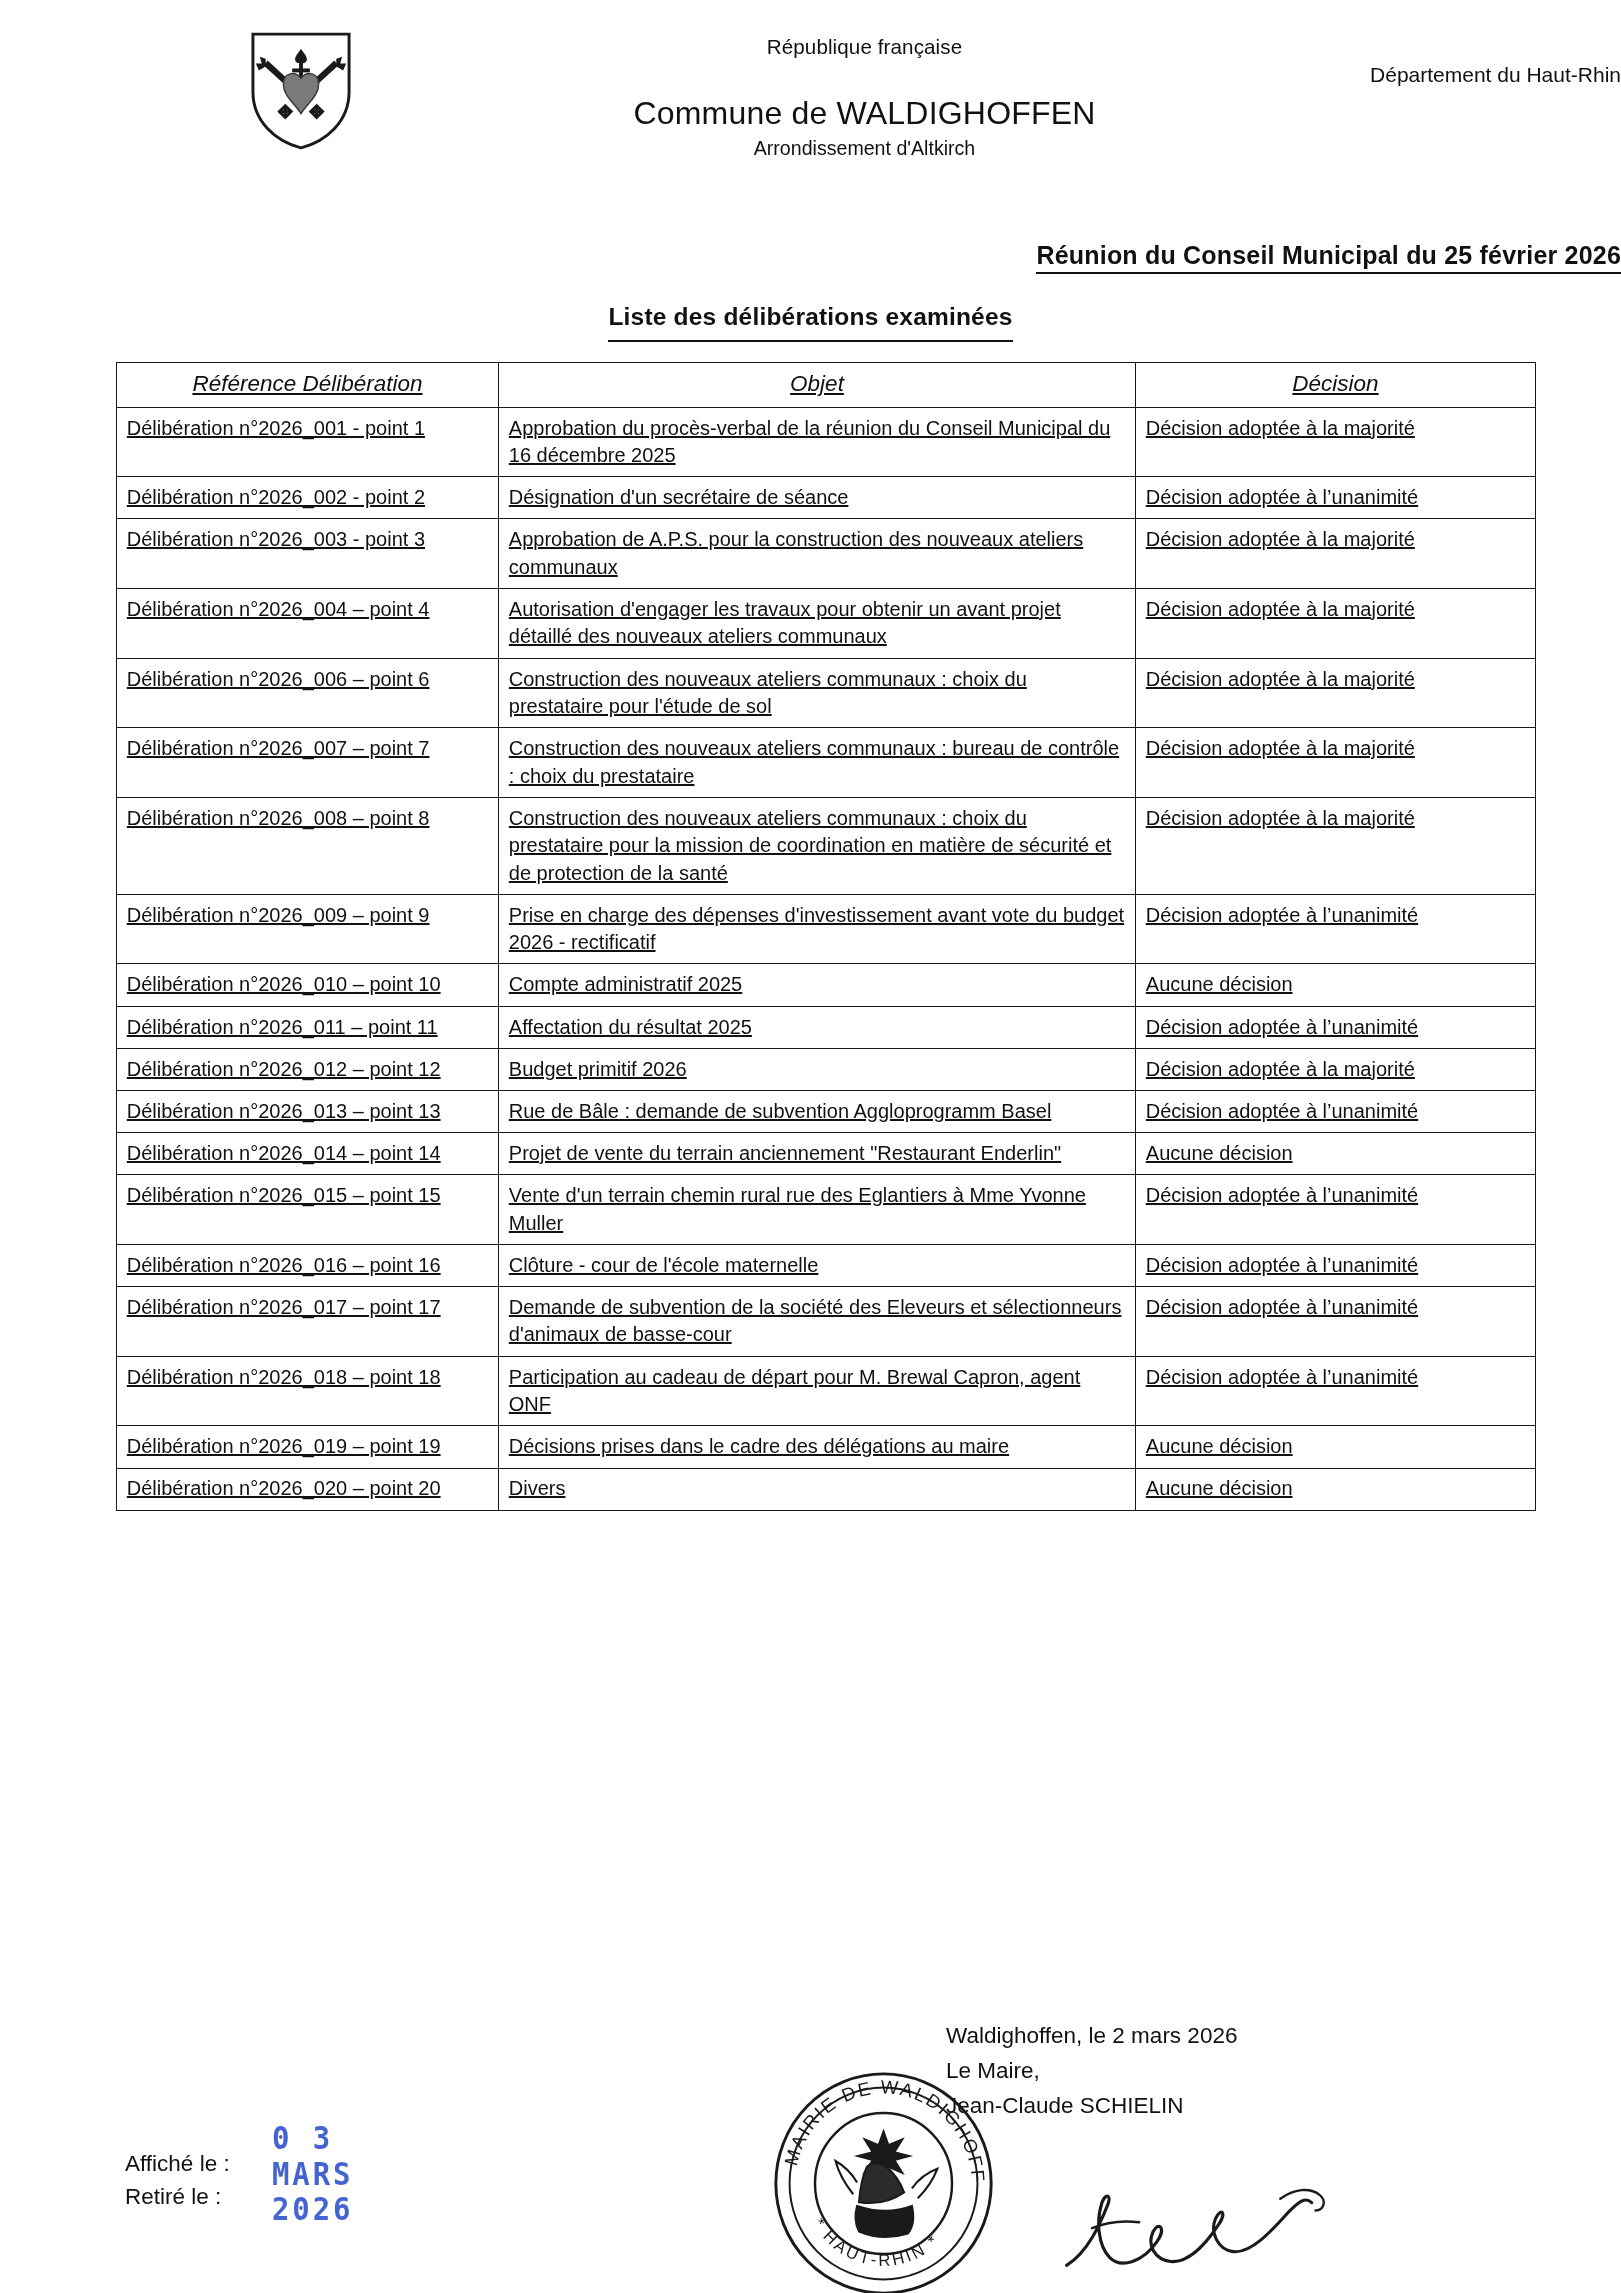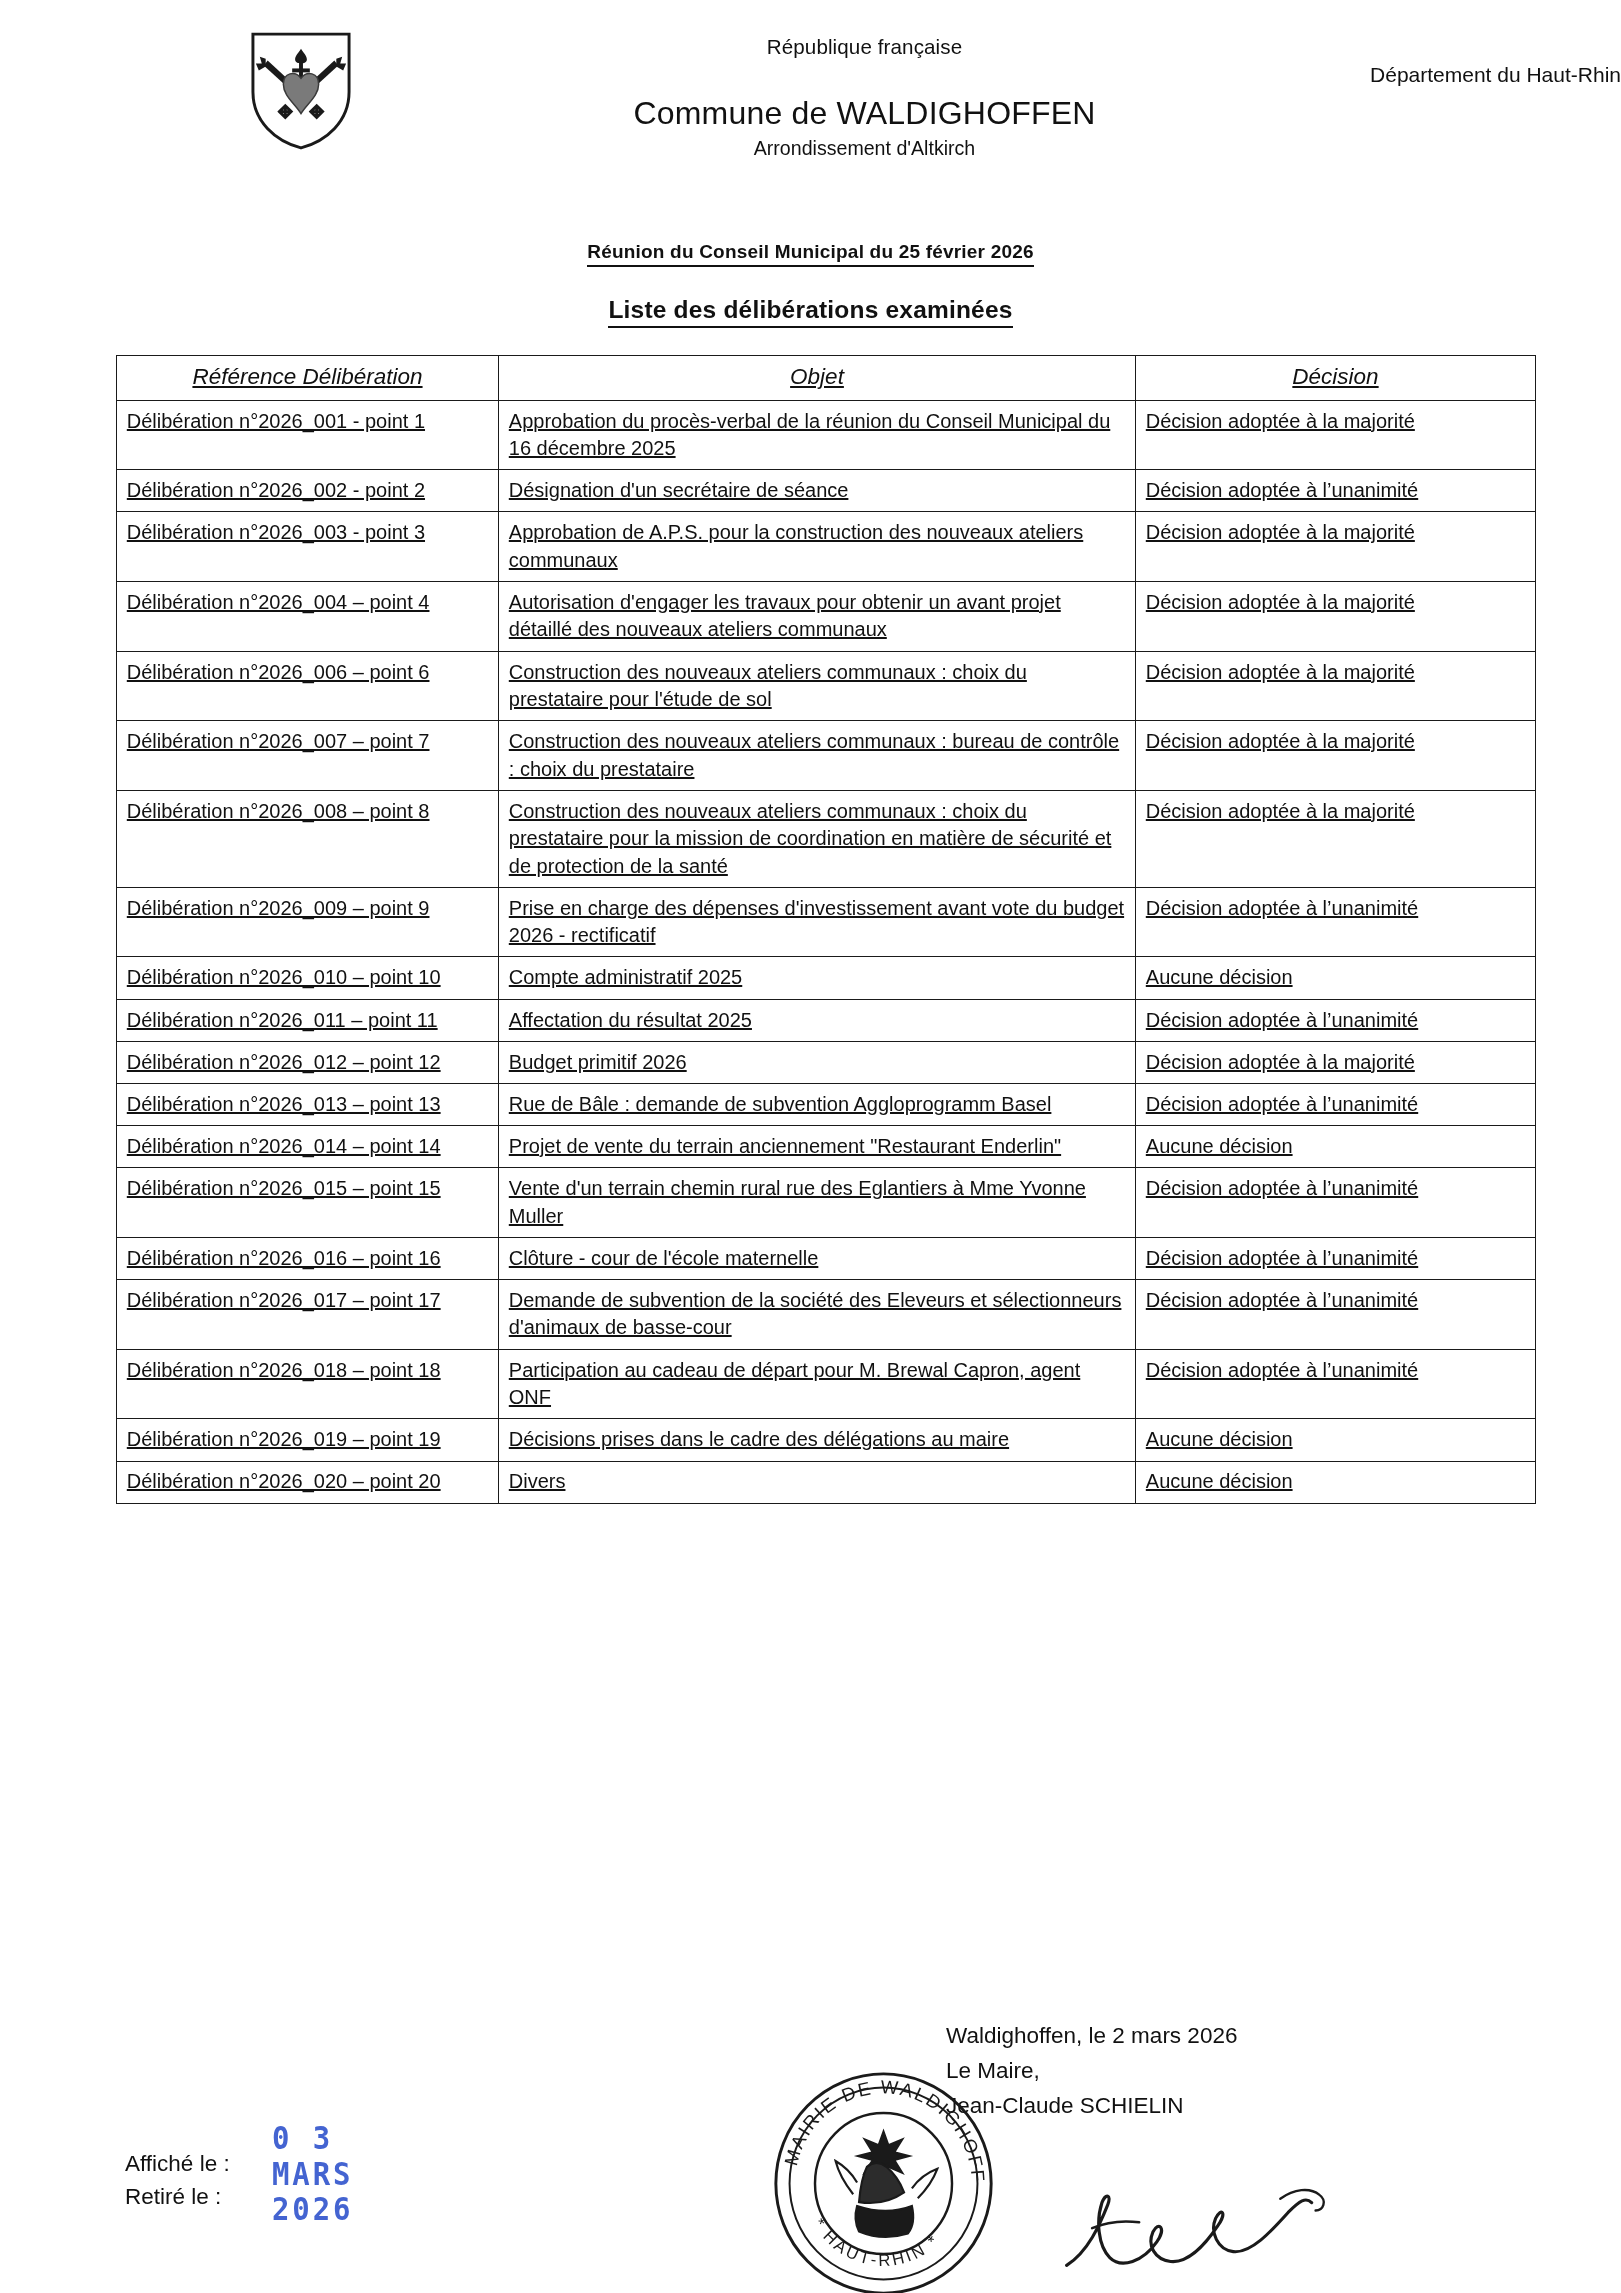--- a/index.html
+++ b/index.html
@@ -55,36 +55,36 @@
     margin-top: 2px;
     letter-spacing: 0.2px;
   }
   .hdr-arrond {
     font-size: 19.6px;
     line-height: 27.4px;
   }
 
   
   .title-main {
-    text-align: center;
-    font-size: 19px;
+    text-align: right;
+    font-size: 25px;
     font-weight: bold;
     margin-top: 32px;
     letter-spacing: 0.2px;
   }
   .title-main span { border-bottom: 2.9px solid #111; padding-bottom: 2.9px; }
 
   .title-sub {
     text-align: center;
     font-size: 24.5px;
     font-weight: bold;
     margin-top: 33px;
     letter-spacing: 0.2px;
   }
-  .title-sub span { border-bottom: 2.9px solid #111; padding-bottom: 3px; }
+  .title-sub span { border-bottom: 2.9px solid #111; padding-bottom: 10px; }
 
   
   .table-wrap {
     margin: 31px 86px 0 116px;
   }
   table.delib {
     border-collapse: collapse;
     width: 1419px;
     table-layout: fixed;
     text-decoration: underline;

